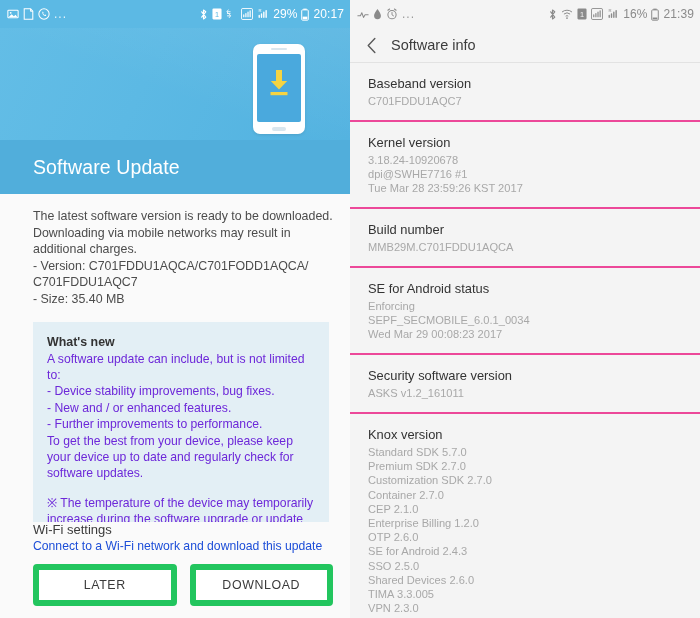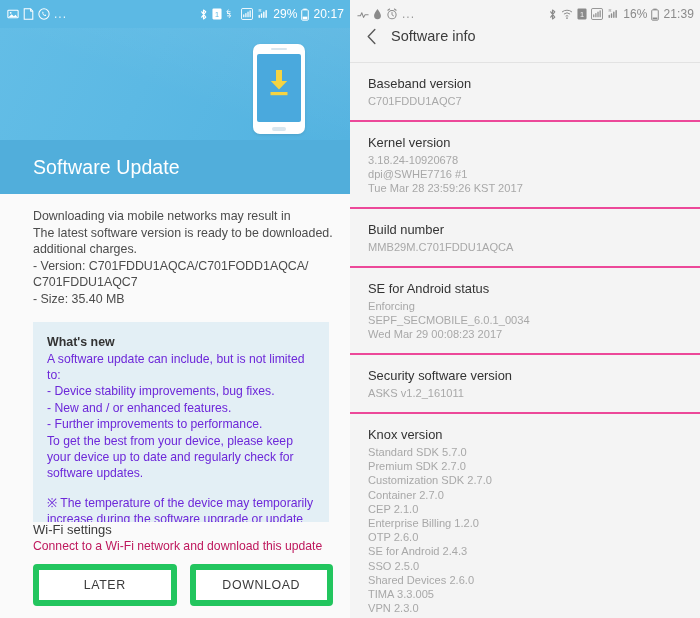--- a/index.html
+++ b/index.html
@@ -145,21 +145,21 @@
     background: #fafafa;
   }
   .wifi-title {
     font-size: 13px;
     color: #3b3b3b;
     font-weight: 400;
     margin: 0 0 2px 0;
   }
   .wifi-sub {
     font-size: 12.2px;
-    color: #be185d;
+    color: #1d4ed8;
     margin: 0 0 11px 0;
   }
   .btn-row { display: flex; gap: 13px; }
   .btn {
     flex: 1;
     height: 42px;
     border: 6px solid #22c55e;
     border-radius: 4px;
     background: #ffffff;
     display: flex;
@@ -175,20 +175,21 @@
   
   .right-screen {
     width: 350px; height: 618px;
     background: #f4f4f4;
     position: relative;
     overflow: hidden;
   }
   .app-bar {
     height: 34px;
     display: flex;
+    align-items: center;
     padding-left: 13px;
     background: #f4f4f4;
     box-sizing: border-box;
   }
   .back-chevron {
     width: 17px; height: 17px;
     margin-right: 11px;
     display: inline-flex;
     align-items: center;
     justify-content: center;
@@ -304,22 +305,22 @@
         <div class="phone-home"></div>
       </div>
     </div>
 
     <div class="title-band">
       <h1>Software Update</h1>
     </div>
 
     <div class="body-area">
       <div class="desc">
+        <span class="ln">The latest software version is ready to be downloaded.</span>
         <span class="ln">Downloading via mobile networks may result in</span>
-        <span class="ln">The latest software version is ready to be downloaded.</span>
         <span class="ln">additional charges.</span>
         <span class="ln"> - Version: C701FDDU1AQCA/C701FODD1AQCA/</span>
         <span class="ln">C701FDDU1AQC7</span>
         <span class="ln"> - Size: 35.40 MB</span>
       </div>
 
       <div class="whats-new">
         <div class="wn-title">What's new</div>
         <div class="wn-body">
           <span class="ln">A software update can include, but is not limited</span>

